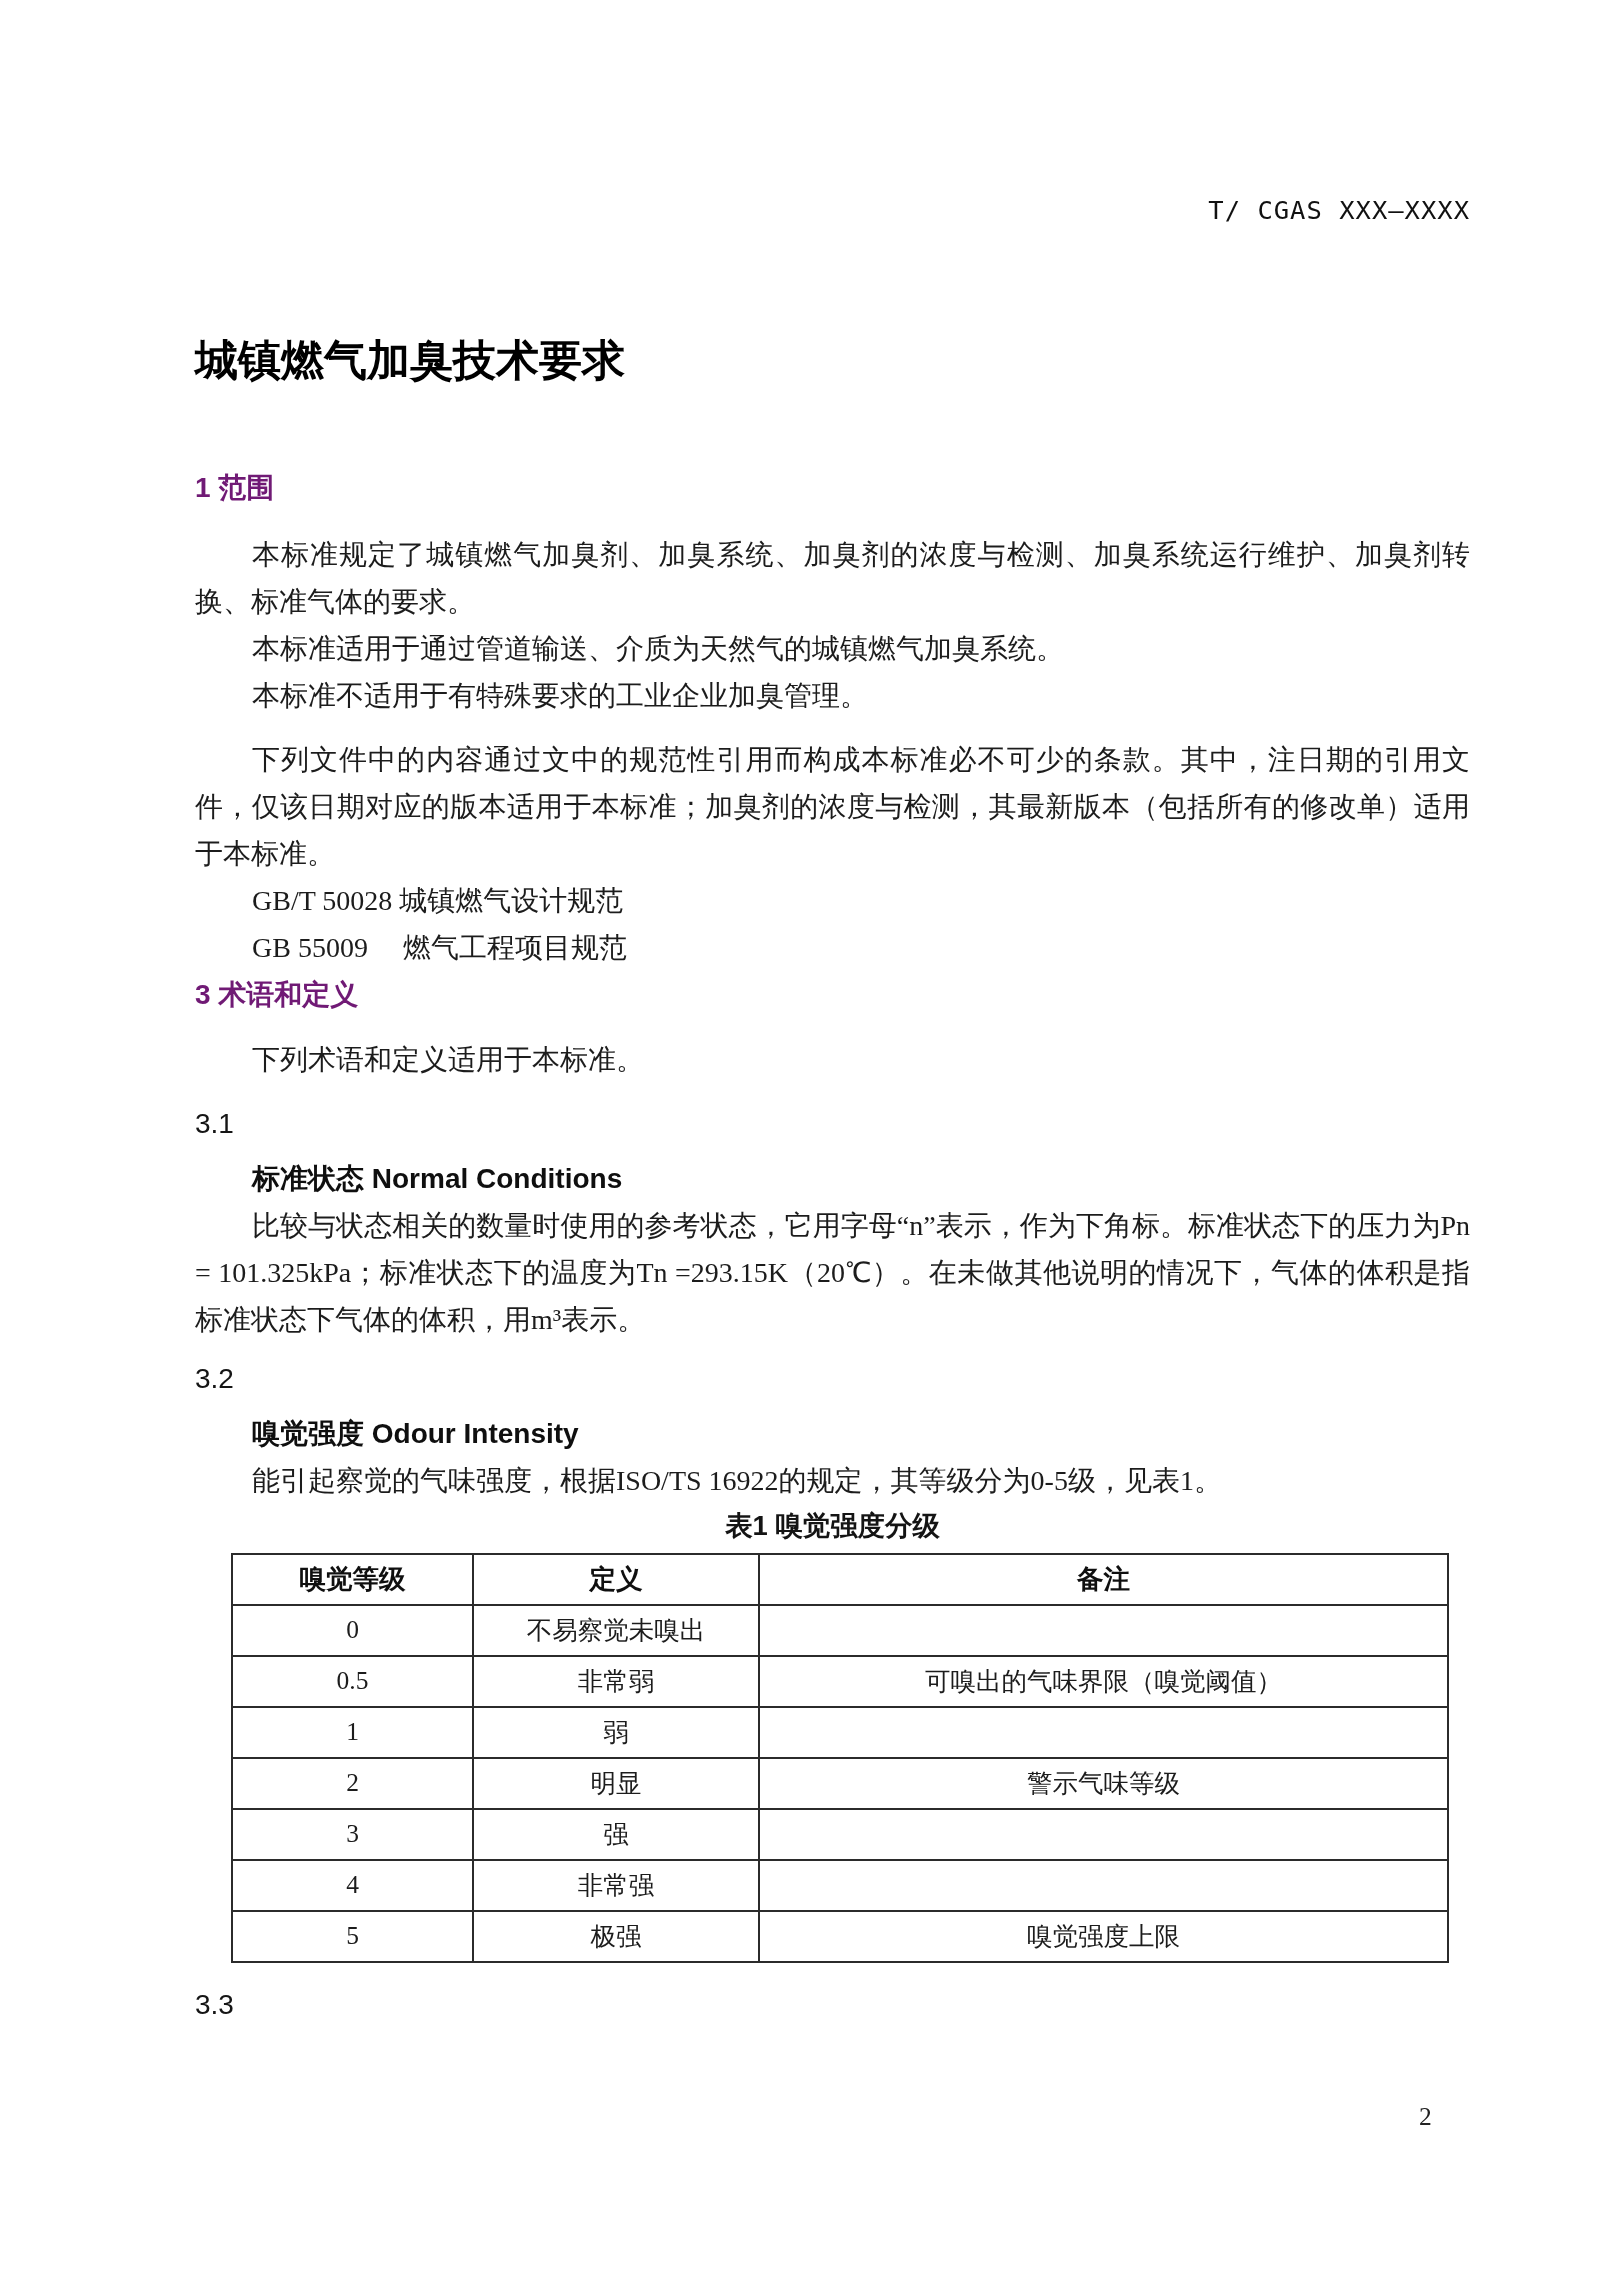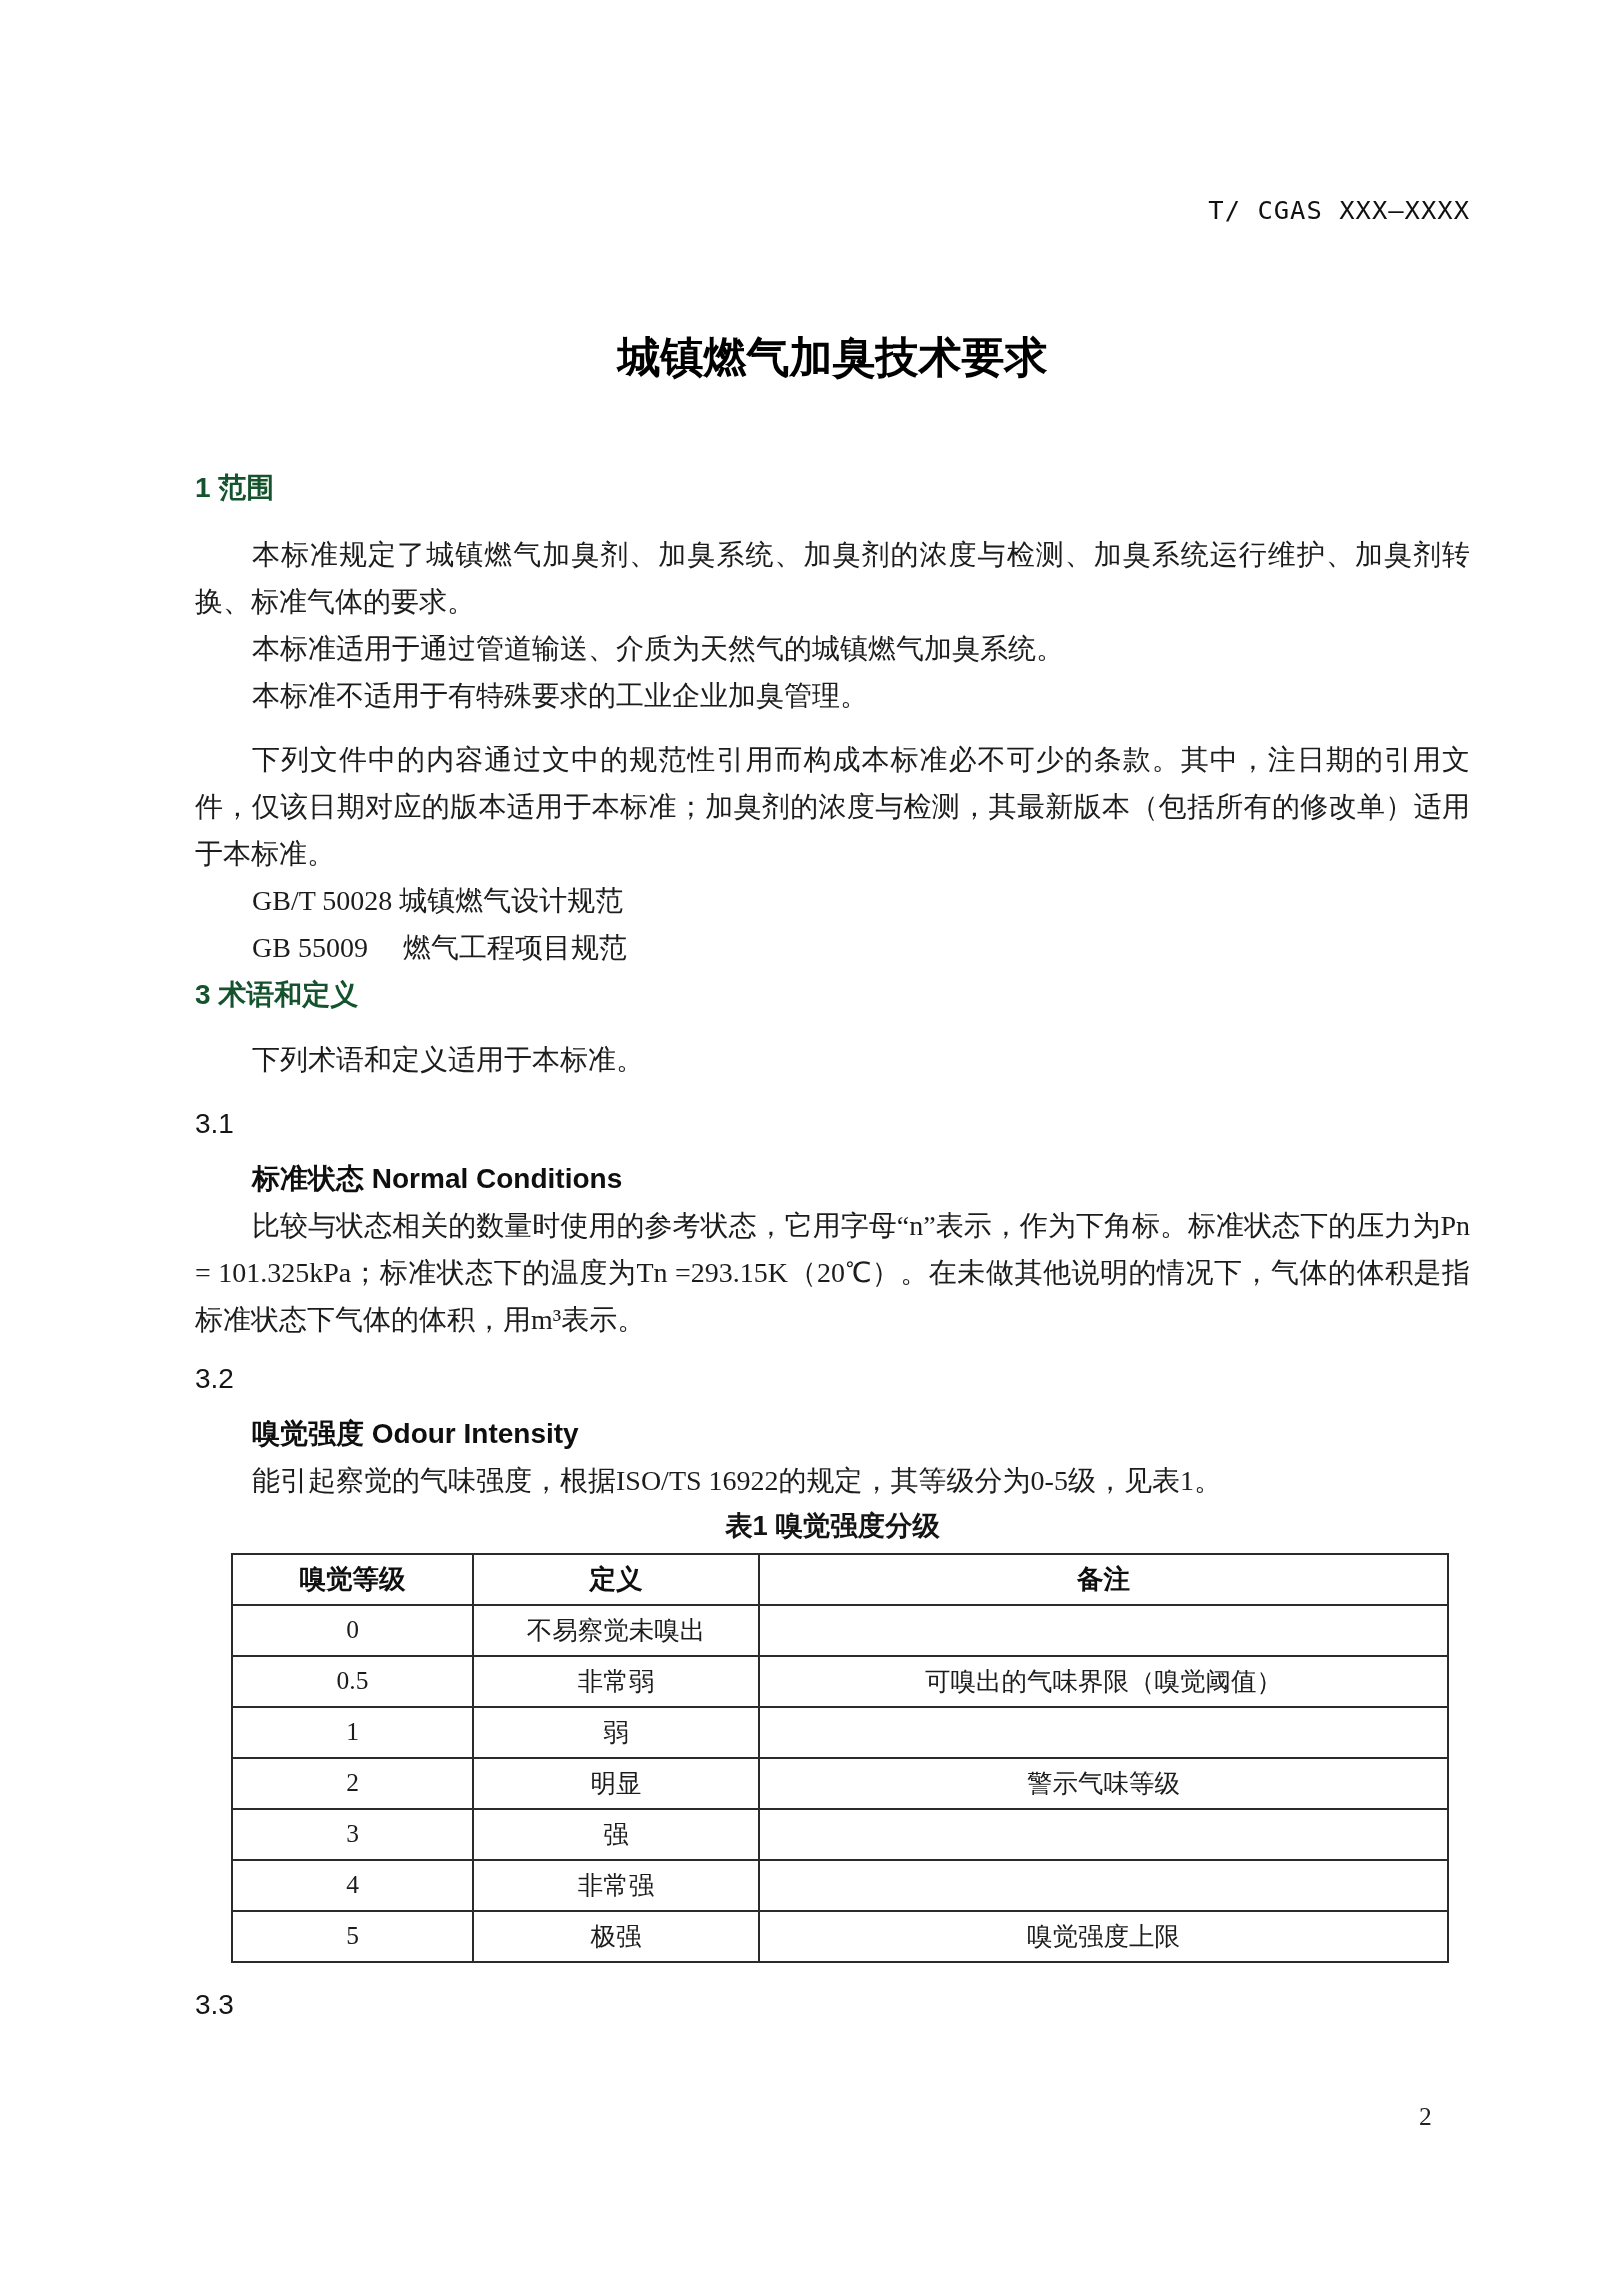--- a/index.html
+++ b/index.html
@@ -9,27 +9,27 @@
     font-family:"Liberation Serif", serif;
   }
   .content { position:absolute; left:195px; top:0; width:1275px; }
 
   .doc-number {
     margin:196px 0 8px; text-align:right;
     font-family:"DejaVu Sans Mono", monospace;
     font-size:25.5px; line-height:29px; letter-spacing:1px; color:#111;
   }
   .title {
-    margin:108px 0 0; text-align:center;
-    font-family:Liberation Mono, monospace;
+    margin:108px 0 0; text-align:left;
+    font-family:Liberation Sans, sans-serif;
     font-weight:700; font-size:43px; line-height:55px; color:#000;
   }
   .sec-heading {
     margin:0; font-family:"Liberation Sans", sans-serif;
-    font-weight:700; font-size:28px; line-height:47px; color:#14532d;
+    font-weight:700; font-size:28px; line-height:47px; color:#701a75;
   }
   .mt-sec1 { margin-top:76px; }
   .clause-num {
     margin:0; font-family:"Liberation Sans", sans-serif;
     font-weight:400; font-size:28px; line-height:47px; color:#151515;
   }
   .term {
     margin:0; font-family:"Liberation Sans", sans-serif;
     font-weight:700; font-size:28px; line-height:47px;
     text-indent:57px; color:#0f0f0f;

